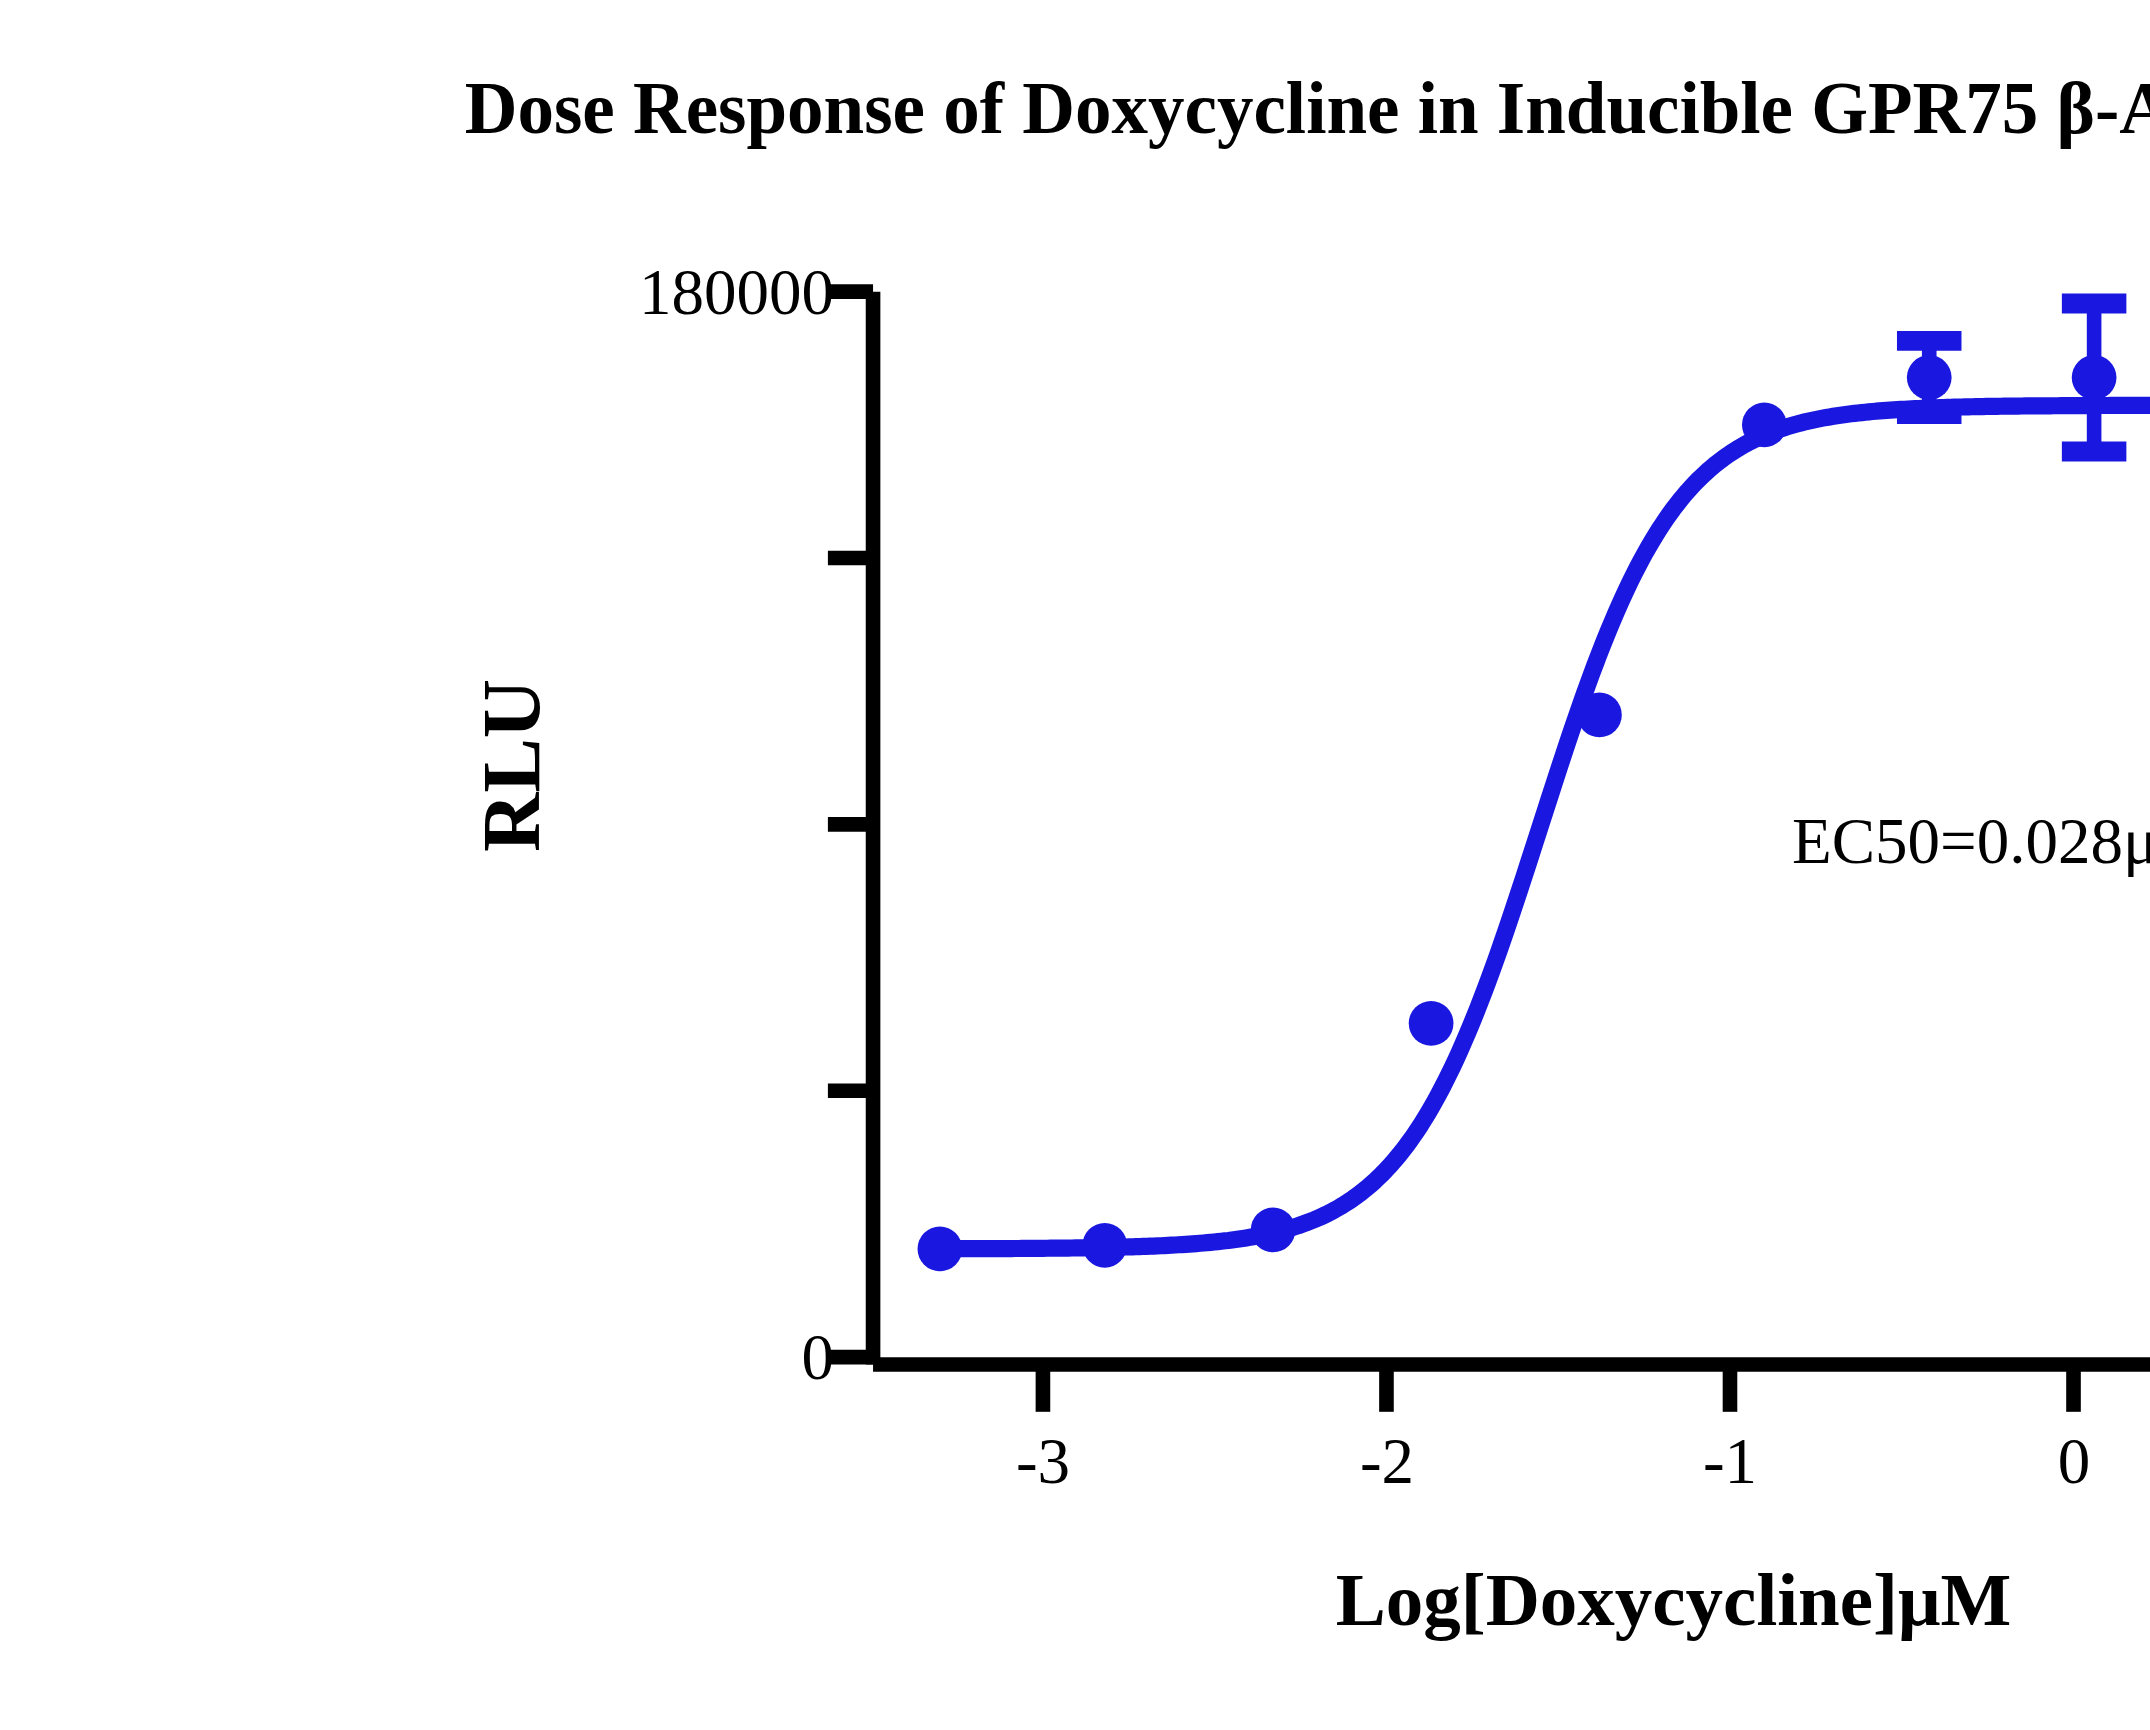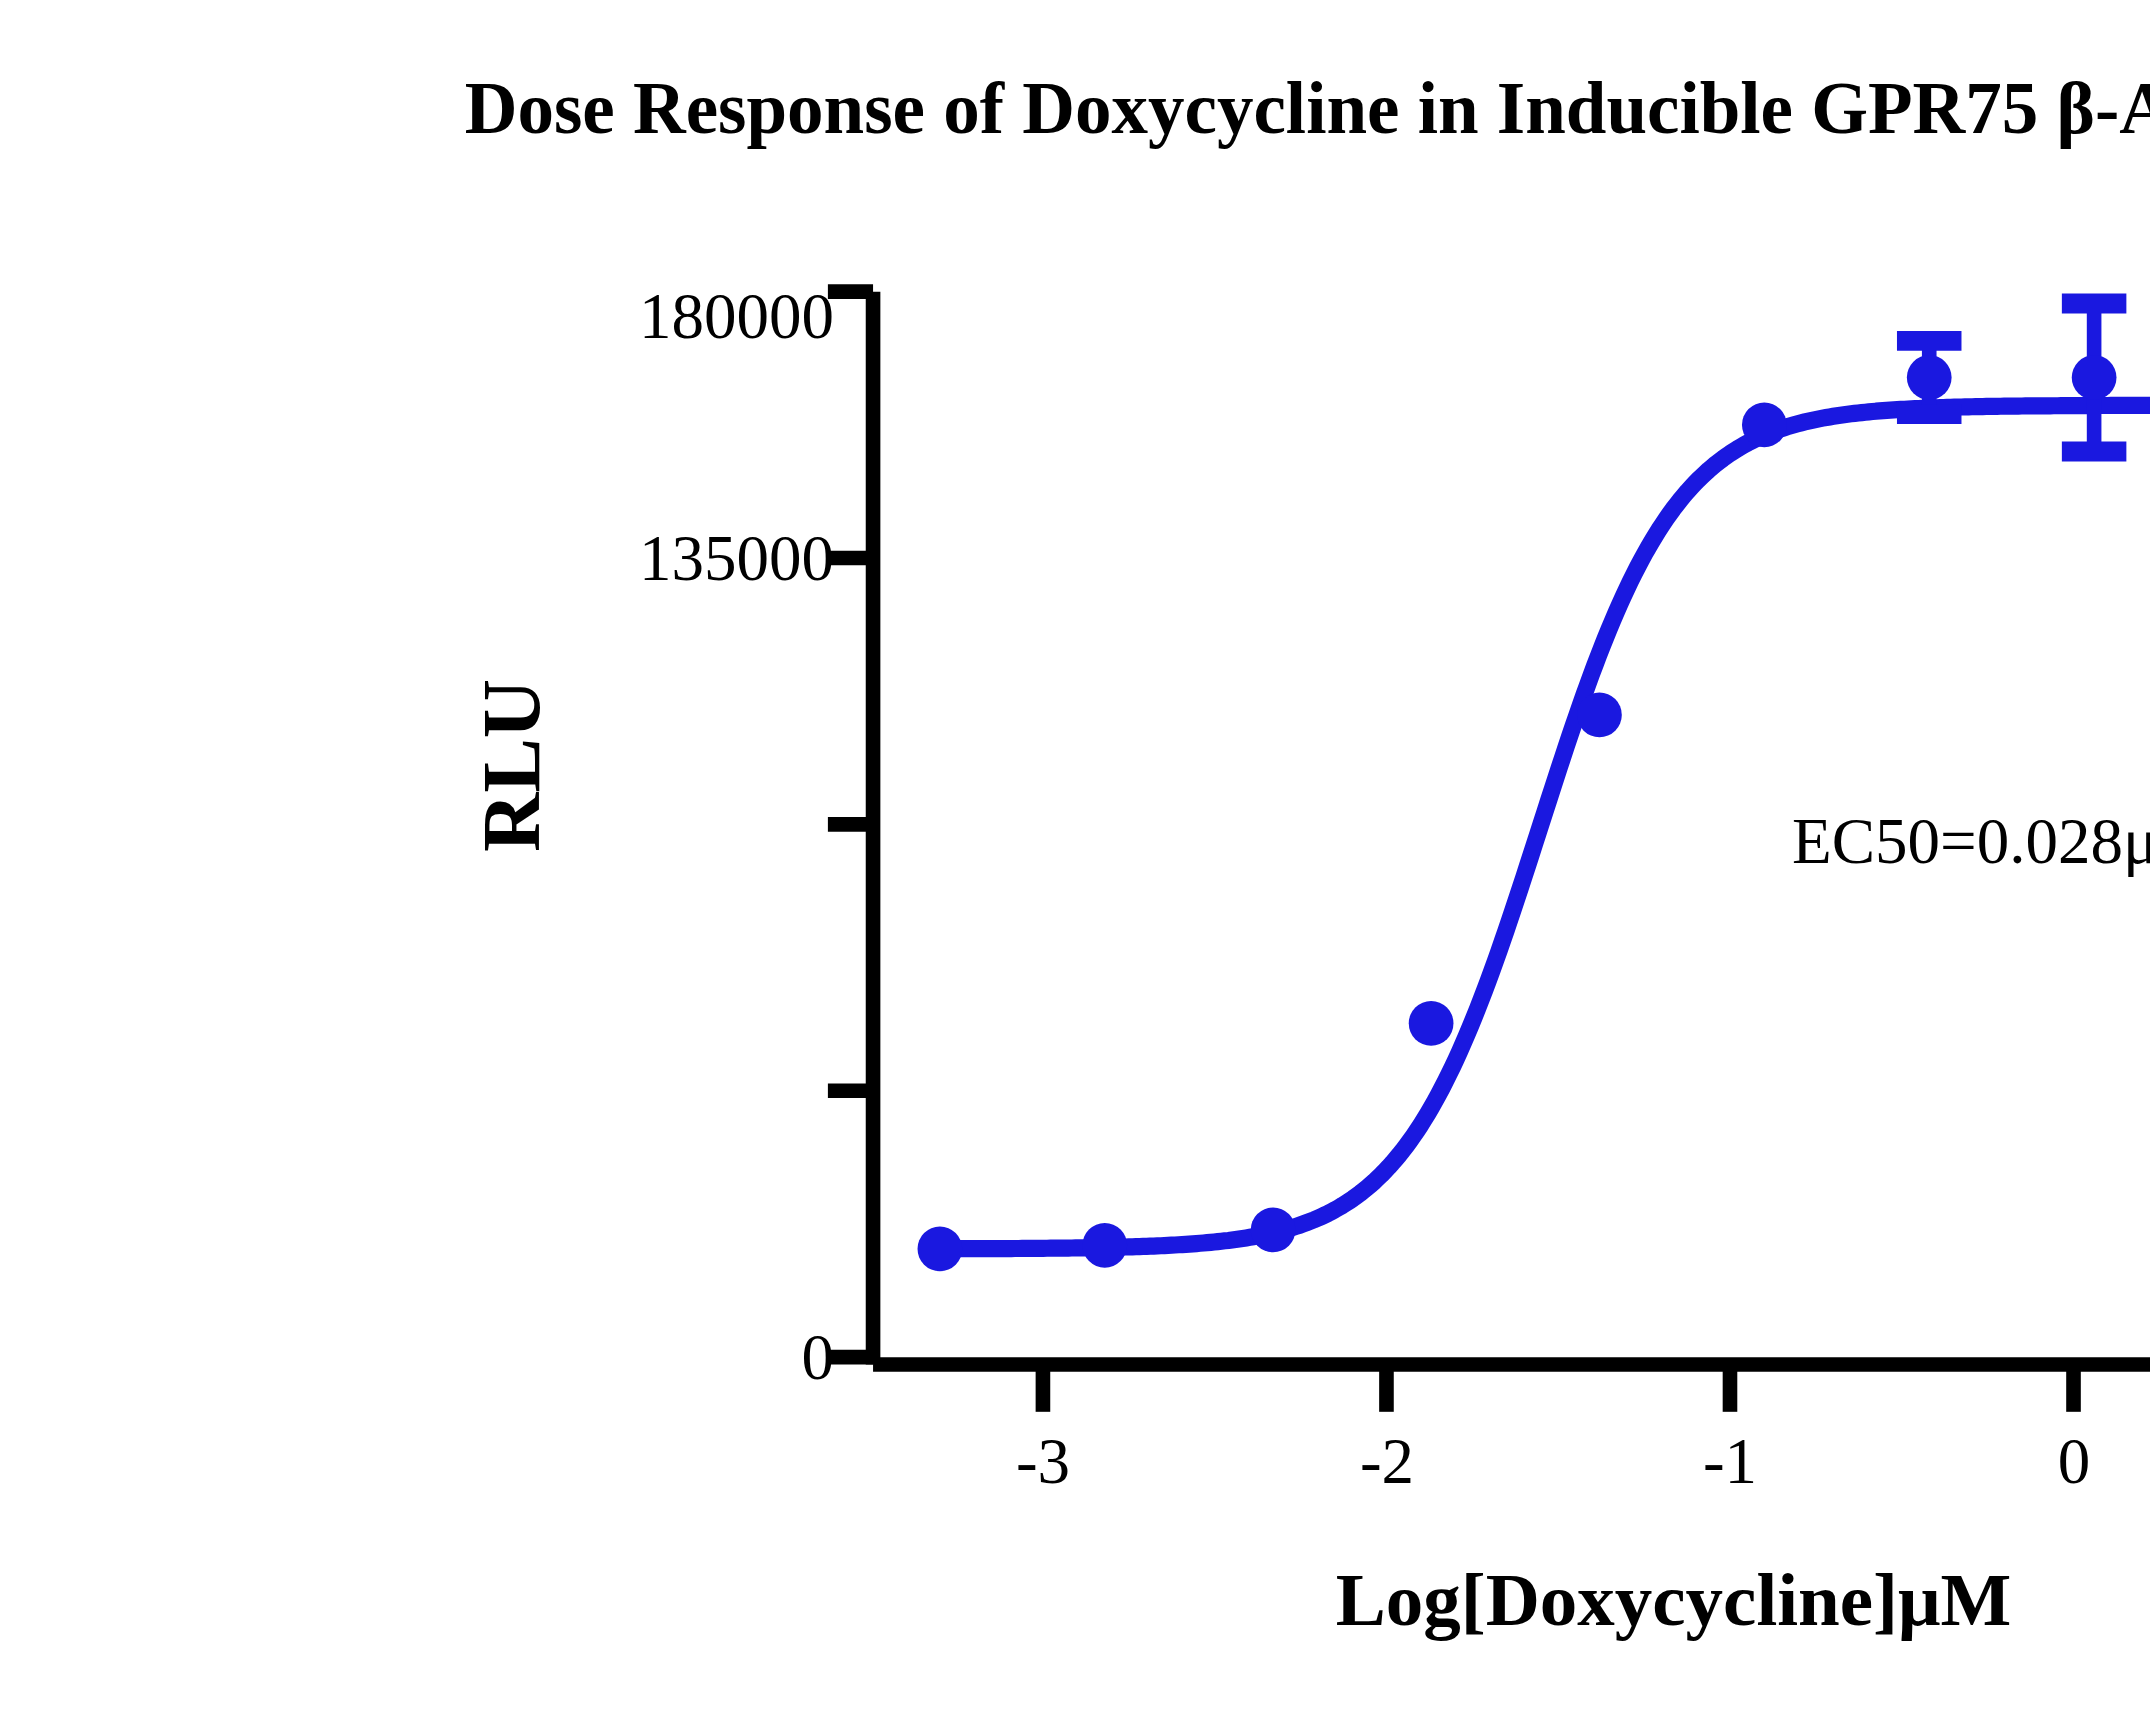--- a/index.html
+++ b/index.html
@@ -50,22 +50,21 @@
 <body>
 
 <div id="fig">
 
   <div class="title">Dose Response of  Doxycycline in Inducible GPR75 β-Arrestin CHO（C1）</div>
 
   <div class="ylabel">RLU</div>
 
   <div class="xlabel">Log[Doxycycline]μM</div>
 
-  <div class="ytick" style="left:447px;top:292px;margin-top:24px;">180000</div>
-  <div class="ytick" style="left:447px;top:558px;">135000</div>
+  <div class="ytick" style="left:447px;top:292px;">180000</div>
   <div class="ytick" style="left:447px;top:1357px;">0</div>
 
   <div class="xtick" style="left:1043px;top:1424px;">-3</div>
   <div class="xtick" style="left:1387px;top:1424px;">-2</div>
   <div class="xtick" style="left:1730px;top:1424px;">-1</div>
   <div class="xtick" style="left:2074px;top:1424px;">0</div>
 
   <div class="annot" style="left:1792px;top:804px;">EC50=0.028μM</div>
 
   <svg id="plot" style="position:absolute;left:0;top:0;width:3266px;height:1731px;overflow:visible;" viewBox="0 0 7594 4024" preserveAspectRatio="none">

